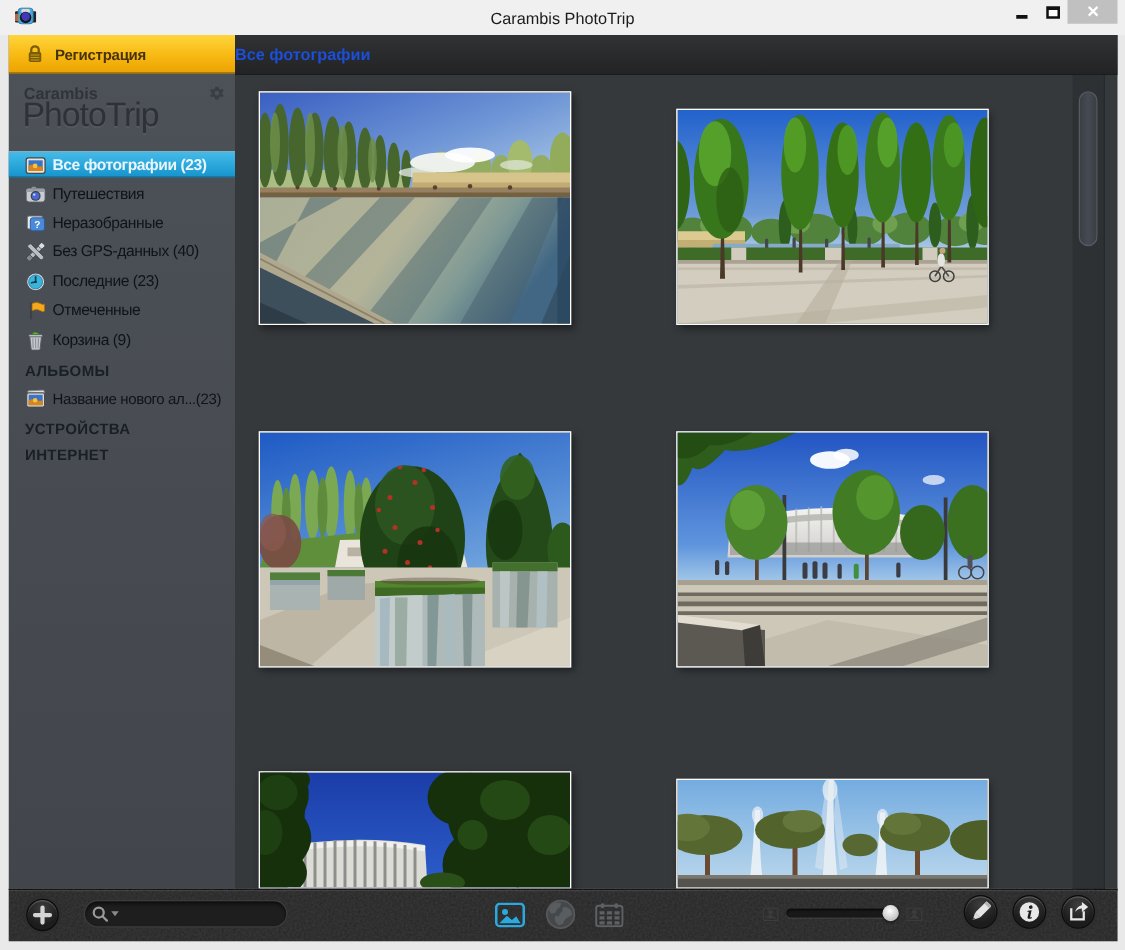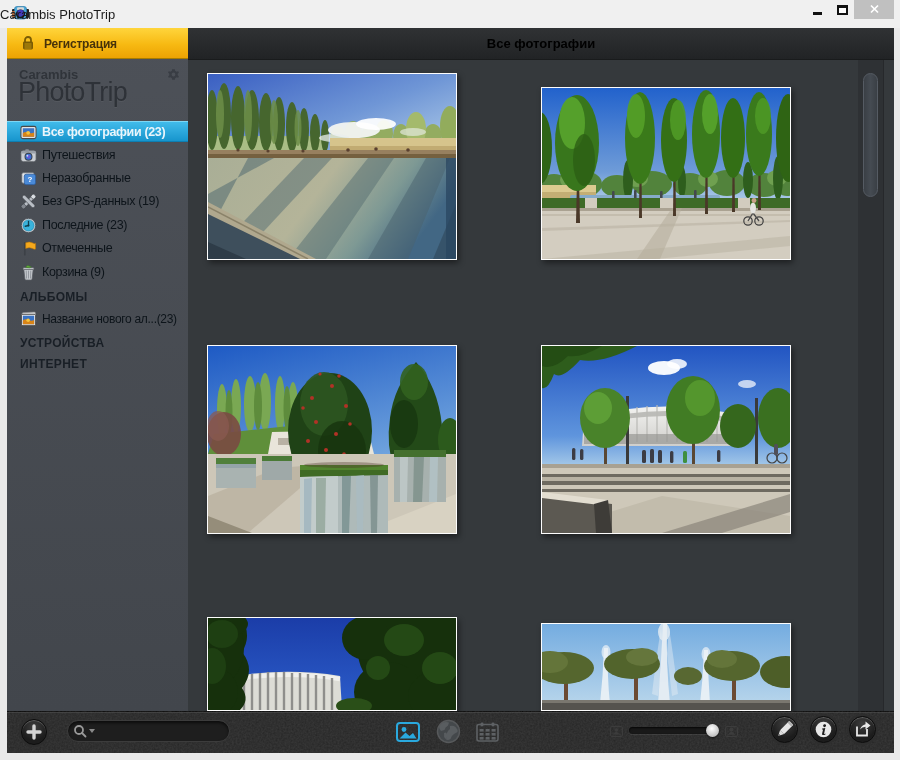--- a/index.html
+++ b/index.html
@@ -1,21 +1,21 @@
 <!DOCTYPE html>
 <html><head>
 <meta charset="utf-8">
 <style>
   * { margin:0; padding:0; box-sizing:border-box; }
   html,body { width:900px; height:760px; overflow:hidden; background:#e9e9e9;
     font-family:"Liberation Sans", sans-serif; }
   .abs { position:absolute; }
   
   #titlebar { left:0; top:0; width:900px; height:28px; background:#f0f0f0; }
-  #title { left:0; top:7px; width:900px; font-size:13px; color:#1b1b1b; }
+  #title { left:0; top:7px; width:900px; text-align:center; font-size:13px; color:#1b1b1b; }
   #btn-min { left:813px; top:12px; width:9px; height:3px; background:#111; }
   #btn-max { left:837px; top:5px; width:11px; height:10px; border:2px solid #111; border-top-width:3px; background:#fdfdfd; }
   #btn-close-bg { left:854px; top:0; width:40px; height:19px; background:#c0c0c0; }
   
   #sidebar { left:7px; top:28px; width:181px; height:683px; background:linear-gradient(#4d5158,#42464c); }
   #regbtn { left:7px; top:28px; width:181px; height:31px;
     background:linear-gradient(#ffd53c,#f7b912 55%,#eca303);
     border-bottom:1px solid #a87c00; }
   #regtext { left:44px; top:37px; font-size:12px; font-weight:bold; color:#47320a; letter-spacing:-0.2px; }
   #logo1 { left:19px; top:67px; font-size:13px; font-weight:bold; color:#30343a; }
@@ -24,21 +24,21 @@
   .mtext { position:absolute; left:35px; top:4px; font-size:12.5px; color:#0d141a; white-space:nowrap; letter-spacing:-0.35px; }
   .micon { position:absolute; left:13px; top:3px; width:17px; height:17px; }
   #sel { left:7px; top:121px; width:181px; height:21px;
     background:linear-gradient(#41bbea,#1795cd);
     border-top:1px solid #7dd7f5; border-bottom:1px solid #0d7fb3; }
   .shead { left:20px; font-size:12px; font-weight:bold; color:#191f26; letter-spacing:0.3px; }
   
   #content { left:188px; top:28px; width:706px; height:683px; background:#35393c; }
   #cheader { left:188px; top:28px; width:706px; height:32px;
     background:linear-gradient(#303234,#212325); border-bottom:1px solid #191b1c; }
-  #cheadtext { left:188px; top:36px; width:706px; text-align:center; font-size:13px; font-weight:bold; color:#000000; }
+  #cheadtext { left:188px; top:36px; width:706px; text-align:left; font-size:13px; font-weight:bold; color:#1d4ed8; }
   .photo { border:1px solid #fdfdfd; box-shadow:2px 3px 6px rgba(0,0,0,0.45); overflow:hidden; background:#888; }
   #scrolltrack { left:858px; top:60px; width:26px; height:651px; background:#2e3134; border-right:1px solid #26282b; }
   #scrollthumb { left:863px; top:73px; width:15px; height:124px; background:linear-gradient(90deg,#3a3f45,#454b52,#3a3f45); border:1px solid #555b63; border-radius:8px; }
   
   #toolbar { left:7px; top:711px; width:887px; height:42px; background:#252525; border-top:1px solid #070707; box-shadow:inset 0 1px 0 #3a3a3a; }
   .roundbtn { border-radius:50%; background:radial-gradient(circle at 50% 28%, #3e3e3e, #1c1c1c 65%);
     border:1px solid #0c0c0c; box-shadow:inset 0 1px 1px rgba(255,255,255,0.25), 0 0 0 2px #2e2e2e; }
   #searchbox { left:67px; top:720px; width:163px; height:22px; background:#1e1e1e; border:1px solid #3c3c3c; border-radius:11px; box-shadow:inset 0 2px 3px rgba(0,0,0,0.6); }
 </style>
 </head>
@@ -111,21 +111,21 @@
   </div>
 <div class="abs mitem" style="top:190px">
  <svg class="micon" viewBox="0 0 18 18">
       <g stroke="#3e4248" stroke-width="0.7" fill="#b9bec5">
         <rect x="7.2" y="0.5" width="3.8" height="17" rx="1.4" transform="rotate(45 9 9)"></rect>
         <rect x="7.2" y="0.5" width="3.8" height="17" rx="1.4" transform="rotate(-45 9 9)"></rect>
       </g>
       <rect x="6.8" y="-0.5" width="4.4" height="4.4" rx="1" transform="rotate(45 9 9)" fill="#d9dde2" stroke="#3e4248" stroke-width="0.7"></rect>
       <rect x="6.8" y="14.2" width="4.4" height="4.4" rx="1" transform="rotate(45 9 9)" fill="#82878f" stroke="#3e4248" stroke-width="0.7"></rect>
     </svg>
- <div class="mtext">Без GPS-данных (19)</div>
+ <div class="mtext">Без GPS-данных (40)</div>
   </div>
 <div class="abs mitem" style="top:214px">
  <svg class="micon" viewBox="0 0 18 18">
       <circle cx="9" cy="9" r="7.6" fill="#d6d9dd" stroke="#494d53" stroke-width="0.9"></circle>
       <circle cx="9" cy="9" r="5.9" fill="#39b3dc"></circle>
       <circle cx="9" cy="9" r="5.9" fill="none" stroke="#1b7fa6" stroke-width="0.7"></circle>
       <path d="M9 9 L9 4.7" stroke="#10404f" stroke-width="1.4" stroke-linecap="round"></path>
       <path d="M9 9 L5.6 9.8" stroke="#10404f" stroke-width="1.4" stroke-linecap="round"></path>
       <circle cx="9" cy="9" r="1" fill="#0e3844"></circle>
     </svg>

